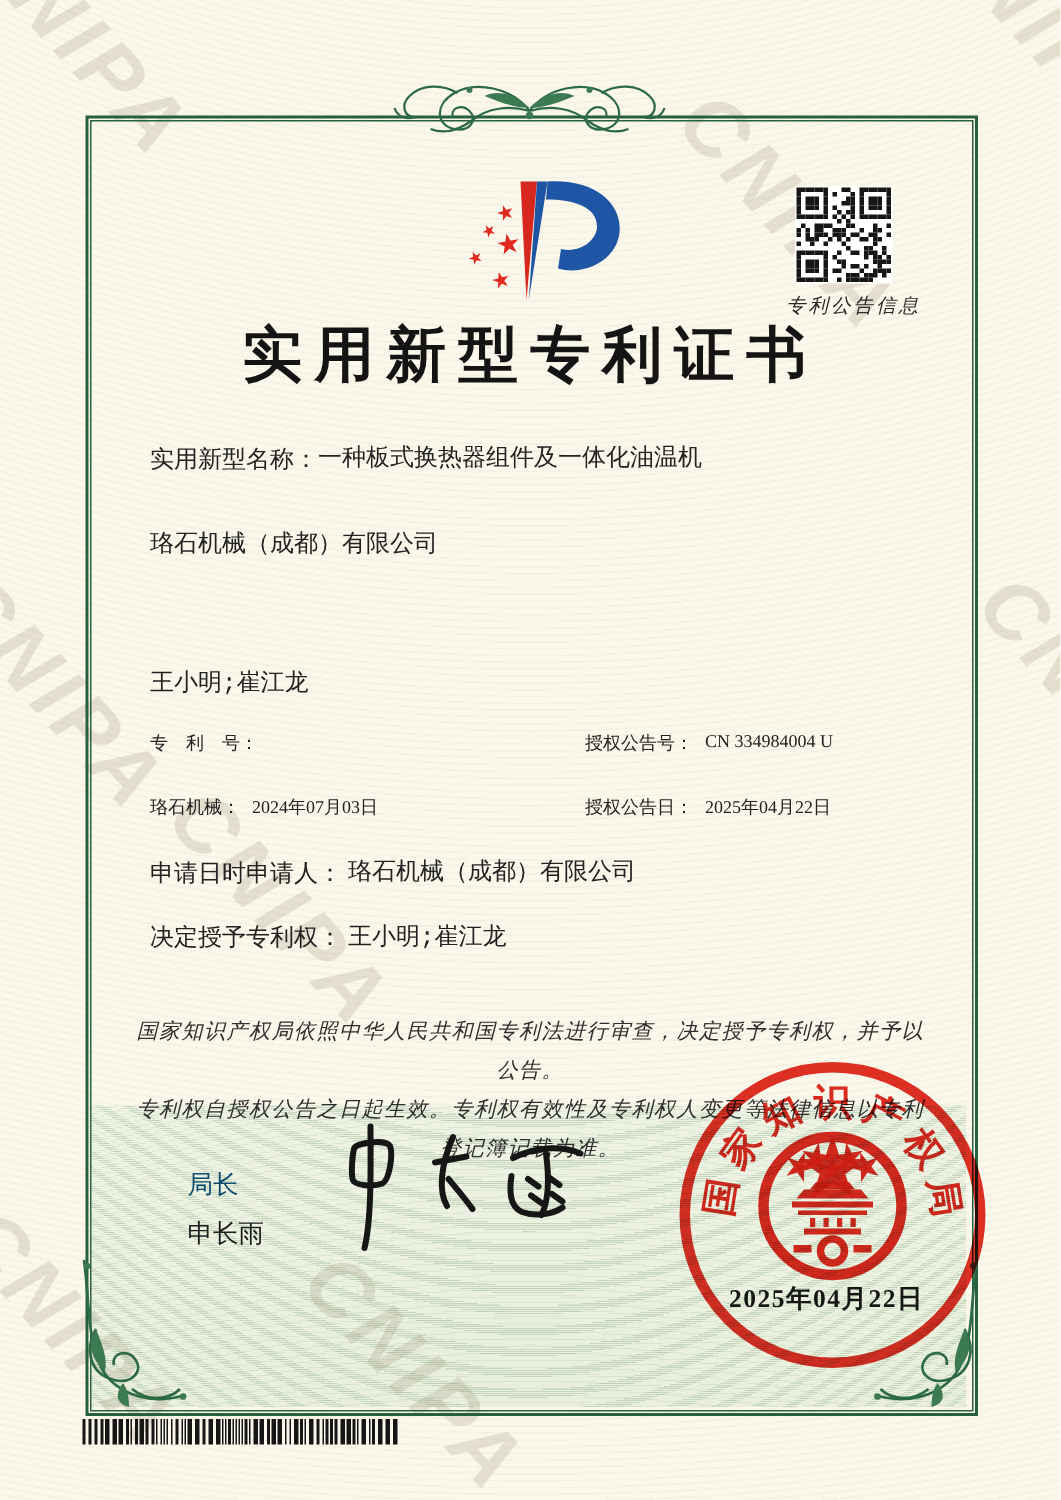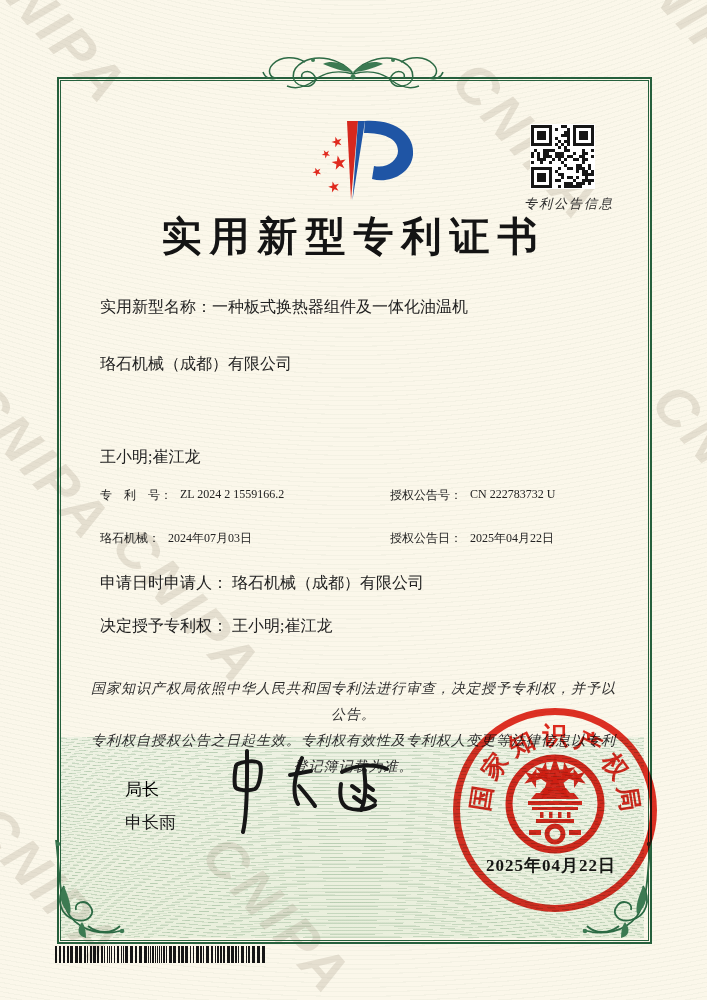--- a/index.html
+++ b/index.html
@@ -44,30 +44,30 @@
   .qr-wrap{position:absolute;left:528px;top:124px;width:120px;z-index:4;}
   .qr{display:grid;grid-template-columns:repeat(21,3px);grid-auto-rows:3px;width:63px;margin-left:2px;background:#fff;padding:1px;}
   .qr b{background:#161616;}
   .qr-label{margin-top:6px;font-size:13px;font-style:italic;letter-spacing:2px;color:#2a2a2a;width:110px;margin-left:-14px;text-align:center;}
   .title{
     position:absolute;left:0;right:0;top:209px;text-align:center;z-index:4;
     font-size:40px;font-weight:700;letter-spacing:8px;color:#141414;
   }
   .row{position:absolute;left:100px;width:512px;display:flex;font-size:16px;line-height:25px;z-index:4;}
   .row .lab{flex:none;width:112px;}
-  .row .val{flex:1;}
+  .row .val{flex:1;font-family:Liberation Mono, monospace;}
   .pair{position:absolute;left:100px;width:512px;display:flex;font-size:12px;z-index:4;}
   .pair .cell-l{flex:none;width:290px;display:flex;}
   .pair .cell-r{flex:1;display:flex;}
   .pair .lab{flex:none;}
   .pair .val{margin-left:8px;}
   .legal{position:absolute;left:88px;right:88px;top:676px;text-align:center;z-index:4;
     font-size:14px;font-style:italic;line-height:26px;color:#2e2e2e;letter-spacing:1px;}
   .sig-title{position:absolute;left:125px;top:778px;font-size:17px;z-index:4;
-    font-family:Liberation Mono, monospace;color:#000000;}
+    font-family:Liberation Mono, monospace;color:#0c4a6e;}
   .sig-name{position:absolute;left:125px;top:811px;font-size:17px;z-index:4;
     font-family:"Liberation Sans","DejaVu Sans",sans-serif;color:#1d1d1d;}
   .sig-svg{position:absolute;left:205px;top:742px;z-index:4;}
   
   .seal{position:absolute;left:453px;top:708px;width:204px;height:204px;z-index:5;
     mix-blend-mode:multiply;}
   .seal-ring{position:absolute;inset:0;border:7px solid rgba(222,32,20,0.92);border-radius:50%;}
   .seal-arc span{position:absolute;left:0;top:0;font-size:25px;font-weight:700;
     color:rgba(222,32,20,0.95);width:26px;text-align:center;margin-left:-13px;line-height:26px;}
   .seal-emblem{position:absolute;left:50%;top:47%;transform:translate(-50%,-50%);}
@@ -385,25 +385,24 @@
   <div class="row" style="top:351px">
     <span class="val">珞石机械（成都）有限公司</span>
   </div>
   <div class="row" style="top:444px">
     <span class="val">王小明;崔江龙</span>
   </div>
 
   <div class="pair" style="top:487px">
     <span class="cell-l">
       <span class="lab">专　利　号：</span>
-      <span class="val">ZL 2024 2 1559166.2</span>
     </span>
     <span class="cell-r">
       <span class="lab">授权公告号：</span>
-      <span class="val">CN 222783732 U</span>
+      <span class="val">CN 334984004 U</span>
     </span>
   </div>
   <div class="pair" style="top:530px">
     <span class="cell-l">
       <span class="lab">珞石机械：</span>
       <span class="val">2024年07月03日</span>
     </span>
     <span class="cell-r">
       <span class="lab">授权公告日：</span>
       <span class="val">2025年04月22日</span>

